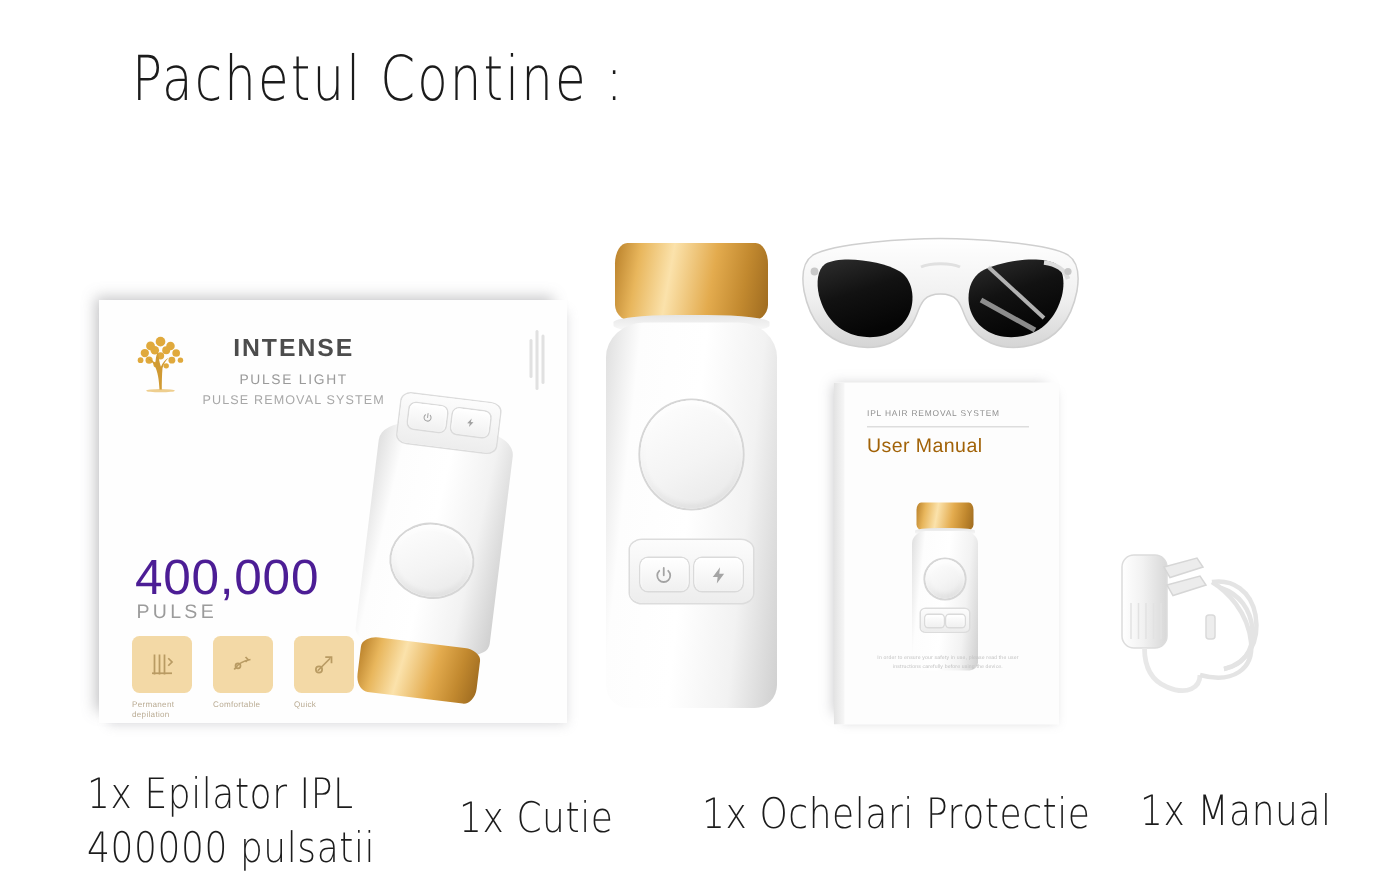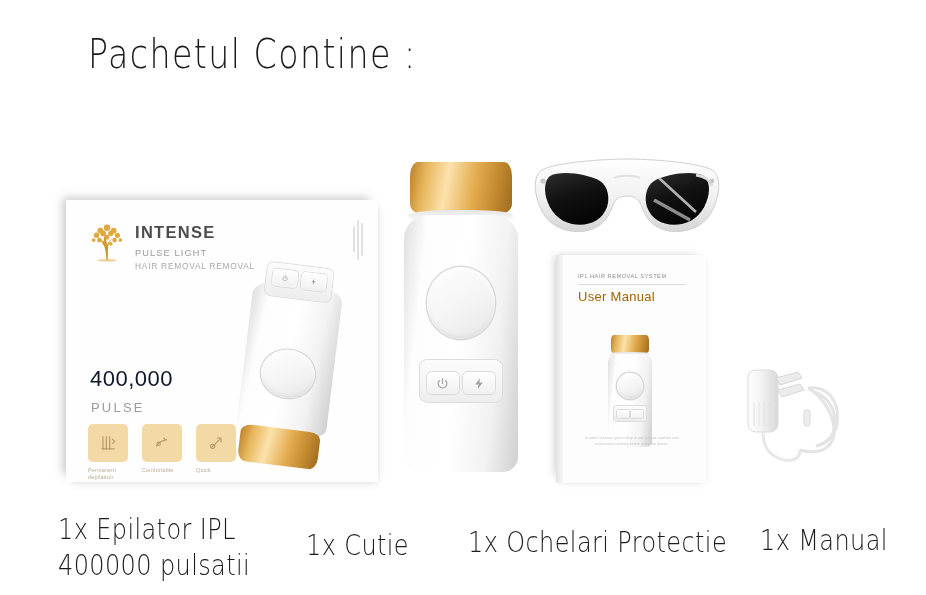--- a/index.html
+++ b/index.html
@@ -56,21 +56,21 @@
     top: 200px;
     width: 312px;
     height: 282px;
     background: #fefefe;
     box-shadow: -6px -5px 9px -3px rgba(120,120,125,0.42),
                  3px 4px 7px -3px rgba(150,150,155,0.30);
     overflow: hidden;
   }
   .box-inner { position: absolute; inset: 0; }
 
-  .brand-block { position: absolute; left: 22px; top: 22px; display: flex; align-items: flex-start; }
+  .brand-block { position: absolute; left: 22px; top: 22px; display: flex; align-items: flex-start; text-align: center; }
 
   .tree-logo { width: 38px; height: 40px; flex: 0 0 38px; margin-right: 9px; }
 
   .brand-text { padding-top: 2px; }
   .brand-name {
     font-size: 16.5px; font-weight: 700; color: #4c4c4c;
     letter-spacing: 1.3px; line-height: 1;
   }
   .brand-sub1 {
     font-size: 9.2px; color: #9a9a9a; letter-spacing: 1.15px;
@@ -91,21 +91,21 @@
     display: block; width: 2px; background: #cfcfcf;
     border-radius: 1px; opacity: .62;
   }
   .box-vmarks i:nth-child(1) { height: 26px; margin-top: 6px; }
   .box-vmarks i:nth-child(2) { height: 40px; }
   .box-vmarks i:nth-child(3) { height: 33px; margin-top: 3px; }
 
   
   .flash-count {
     position: absolute; left: 24px; top: 168px;
-    font-size: 22px; color: #0f172a; font-weight: 400; letter-spacing: 0.5px;
+    font-size: 33px; color: #4c1d95; font-weight: 400; letter-spacing: 0.5px;
     line-height: 1;
   }
   .flash-label {
     position: absolute; left: 25px; top: 201px;
     font-size: 13px; color: #9b9b9b; letter-spacing: 2.2px; line-height: 1;
   }
 
   
   .features { position: absolute; left: 22px; top: 224px; display: flex; gap: 12px; }
   .feature { width: 42px; }
@@ -290,21 +290,21 @@
           </g>
           <path d="M19.3 40 C19.0 33 18.2 27 15.6 22.4 C14.2 20 12.3 18.6 10.4 17.6
                    C12.9 18.0 15.0 19.4 16.6 21.3 C16.4 18.4 16.9 15.6 18.2 13.2
                    C18.6 16.8 19.2 20.4 20.3 23.6 C21.4 20.8 23.3 18.6 25.8 17.3
                    C23.6 19.2 22.1 21.7 21.4 24.6 C21.0 29.2 20.9 34.6 20.9 40 Z" fill="#d09a33"></path>
           <ellipse cx="20" cy="40.4" rx="10" ry="1.2" fill="#e8bd68" opacity=".75"></ellipse>
         </svg>
         <div class="brand-text">
           <div class="brand-name">INTENSE</div>
           <div class="brand-sub1">PULSE LIGHT</div>
-          <div class="brand-sub2">HAIR REMOVAL REMOVAL</div>
+          <div class="brand-sub2">PULSE REMOVAL SYSTEM</div>
         </div>
       </div>
 
       <div class="box-vmarks">
           <i></i>
           <i></i>
           <i></i>
         </div>
 
       <div class="flash-count">400,000</div>

